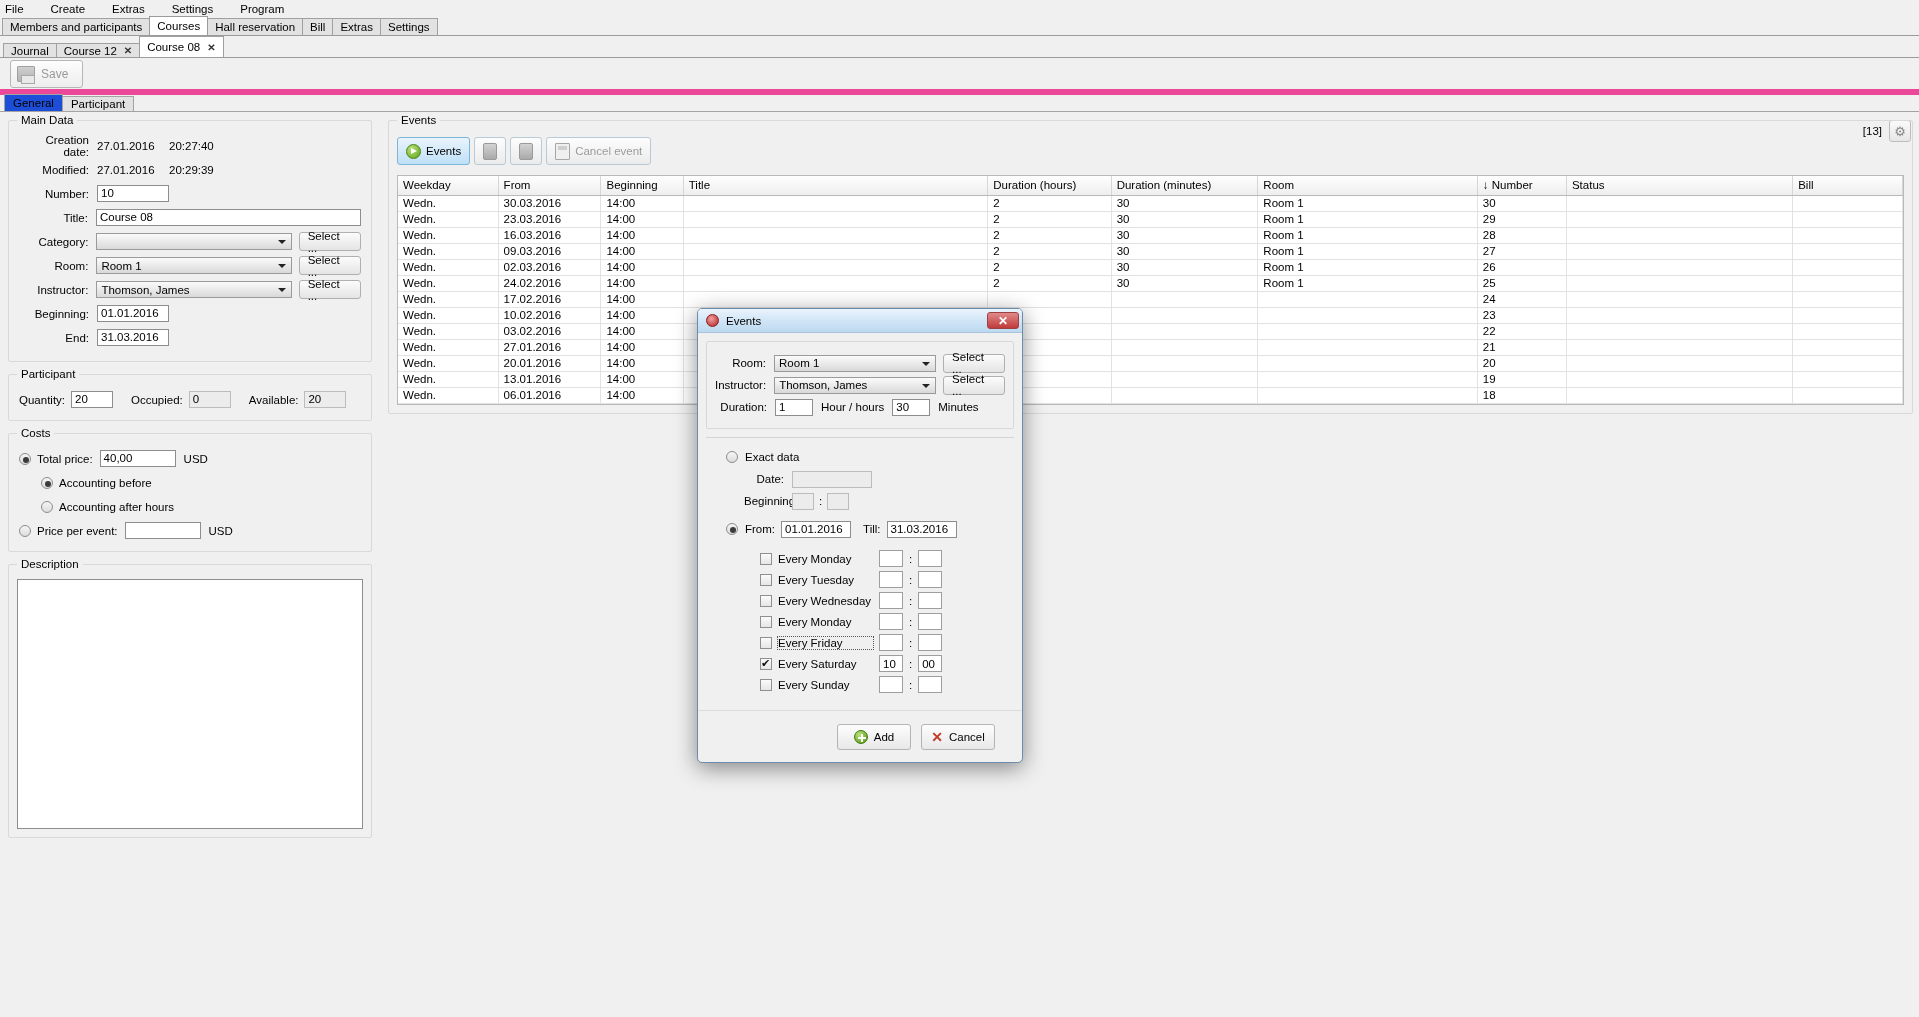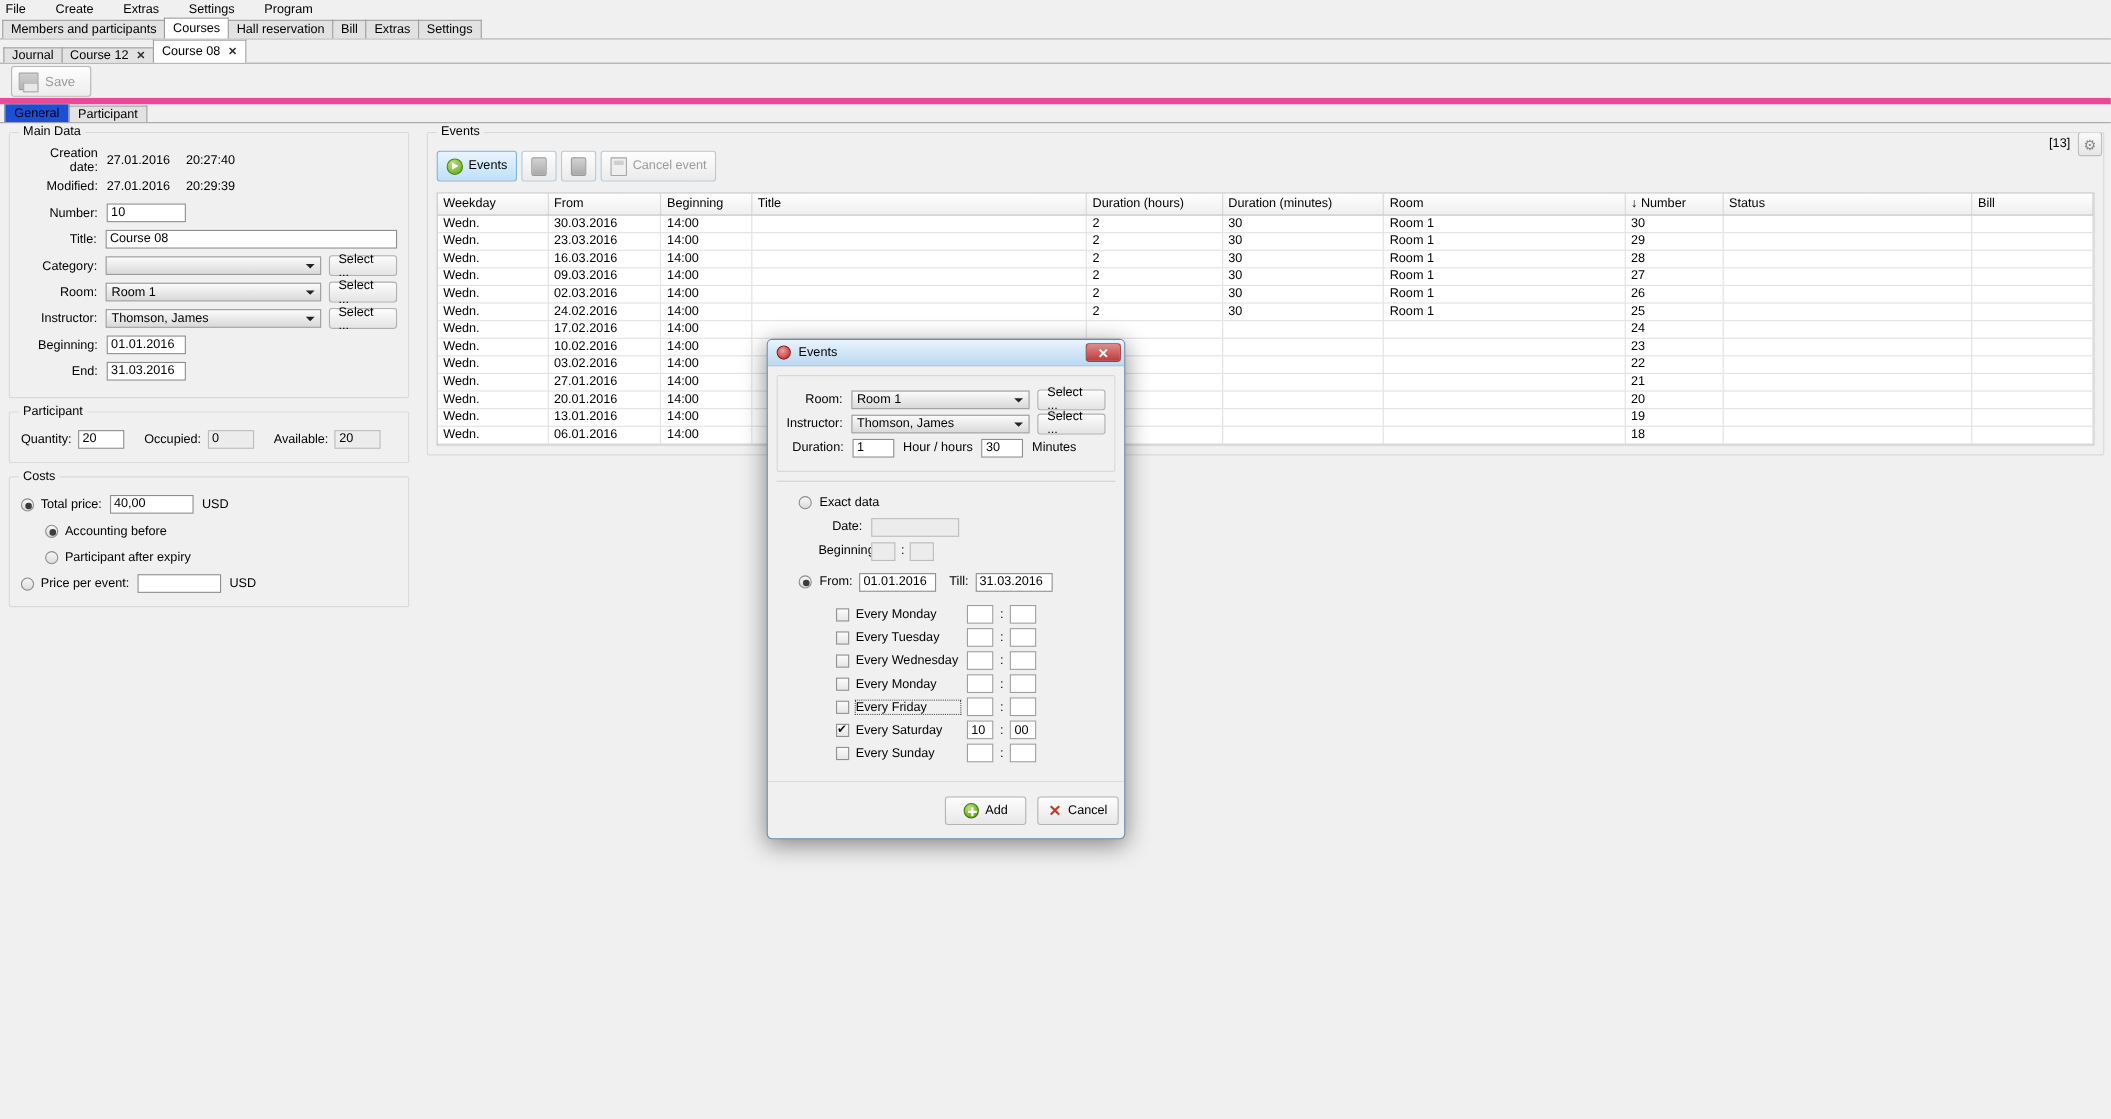--- a/index.html
+++ b/index.html
@@ -157,21 +157,21 @@
   .drow { display:flex; align-items:center; height:22px; }
   .dlabel { width:60px; text-align:right; padding-right:8px; font-size:11.5px; }
   .hsep { height:1px; background:#d3d3d3; margin:8px 0; }
   .dayrow { display:flex; align-items:center; height:21px; padding-left:50px; gap:6px; }
   .daylbl { width:95px; font-size:11.5px; }
   .daylbl.focus { outline:1px dotted #555; }
   .tinp { width:24px; height:17px; border:1px solid #9e9e9e; background:#fff;
           font-size:11.5px; padding:0 3px; display:flex; align-items:center; }
   .dlg-footer { position:absolute; left:0; right:0; bottom:0; height:52px;
           border-top:1px solid #dcdcdc; display:flex; align-items:center;
-          justify-content:flex-end; gap:10px; padding-right:5px; }
+          justify-content:flex-end; gap:10px; padding-right:27px; }
   .fbtn { height:26px; min-width:74px; border:1px solid #b4b4b4; border-radius:3px;
           background:linear-gradient(#fdfdfd,#e8e8e8); display:flex; align-items:center;
           justify-content:center; gap:6px; font-size:11.5px; }
   .plusico { width:14px; height:14px; border-radius:50%;
           background:radial-gradient(circle at 35% 30%, #b9e27a, #4f9410);
           border:1px solid #407a0c; position:relative; }
   .plusico:before { content:''; position:absolute; left:6px; top:3px; width:2px; height:8px; background:#fff;}
   .plusico:after  { content:''; position:absolute; left:3px; top:6px; width:8px; height:2px; background:#fff;}
   .xico { color:#c13a28; font-size:14px; font-weight:bold; line-height:14px; }
 </style>
@@ -310,31 +310,35 @@
         <span style="padding-left:8px">USD</span>
       </div>
 
       <div class="frow" style="padding-left:22px">
         <span class="radio on"></span>
         <span style="padding-left:6px">Accounting before</span>
       </div>
 
       <div class="frow" style="padding-left:22px">
         <span class="radio"></span>
-        <span style="padding-left:6px">Participant after expiry</span>
+        <span style="padding-left:6px">Accounting after hours</span>
       </div>
 
       <div class="frow" style="margin-bottom:0">
         <span class="radio"></span>
         <span style="padding:0 7px 0 6px">Price per event:</span>
         <span class="inp" style="width:76px"></span>
         <span style="padding-left:8px">USD</span>
       </div>
     </div>
 
+    <div class="group" style="padding:14px 8px 8px 8px">
+      <span class="legend">Description</span>
+      <div class="descbox"></div>
+    </div>
   </div>
 
   <div class="rightpane">
     <div class="badge">
       <span class="cnt">[13]</span>
       <span class="gear">⚙</span>
     </div>
 
     <div class="group" style="padding:16px 8px 8px 8px; margin-top:0">
       <span class="legend">Events</span>

